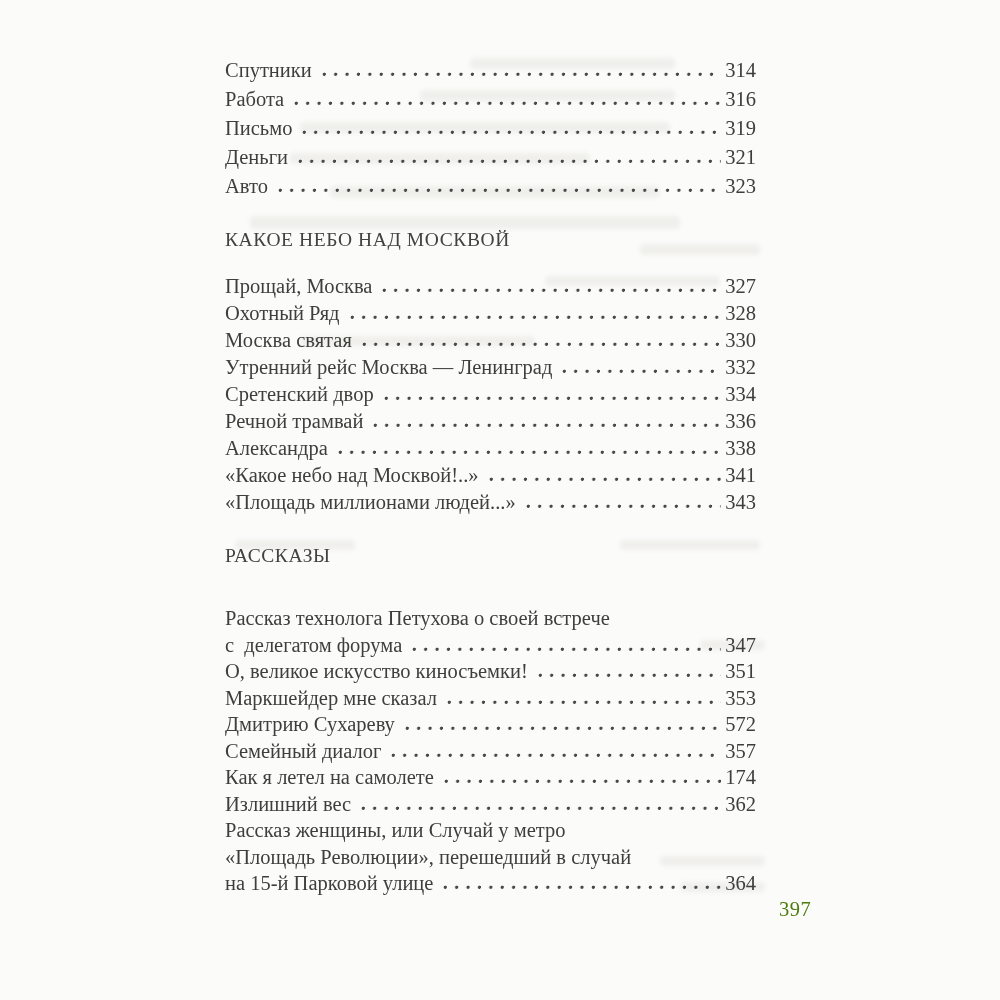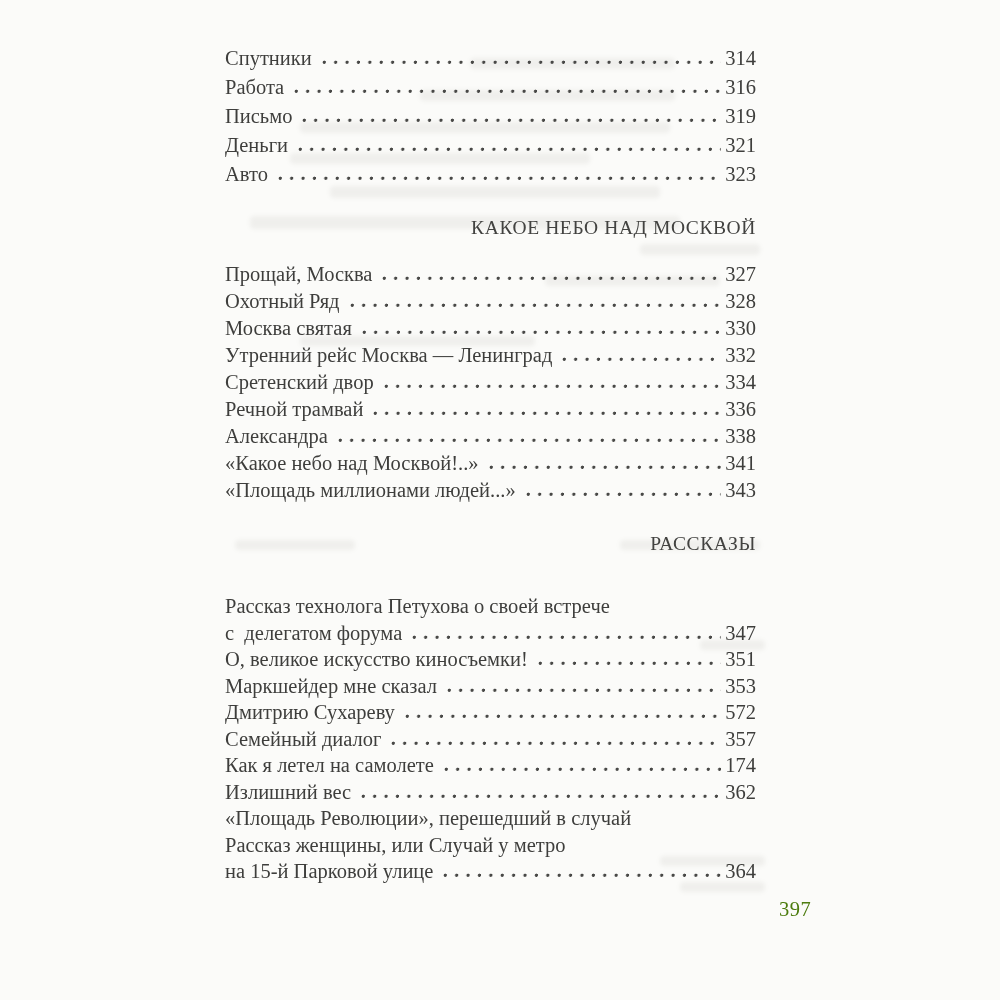--- a/index.html
+++ b/index.html
@@ -15,21 +15,21 @@
   .page {
     position: relative;
     width: 1000px;
     height: 1000px;
     background: #fbfbf9;
   }
   
   .toc {
     position: absolute;
     left: 225px;
-    top: 44px;
+    top: 56px;
     width: 531px;
   }
   .rows { font-size: 20.5px; }
   .s1 .row { line-height: 29px; }
   .s2 .row { line-height: 27px; }
   .s3 .row { line-height: 26.5px; }
   .row {
     display: flex;
     align-items: baseline;
   }
@@ -42,21 +42,21 @@
     margin-right: 4px;
     background-image: radial-gradient(circle at 2.2px 3.2px, #484846 1.35px, rgba(72,72,70,0) 1.9px);
     background-size: 11.4px 6px;
     background-repeat: repeat-x;
     background-position: left bottom;
   }
   .num { white-space: nowrap; }
   .heading {
     font-size: 19.5px;
     font-weight: normal;
-    text-align: right;
+    text-align: left;
     letter-spacing: 0.6px;
     line-height: 19px;
     color: #424240;
   }
   .heading.h2 { margin: 29px 0 24px 0; }
   .heading.h3 { margin: 30px 0 40px 0; }
   .folio {
     position: absolute;
     left: 779px;
     top: 896px;
@@ -211,25 +211,25 @@
         <span class="t">Как я летел на самолете</span>
         <span class="leader"></span>
         <span class="num">174</span>
       </div>
       <div class="row">
         <span class="t">Излишний вес</span>
         <span class="leader"></span>
         <span class="num">362</span>
       </div>
       <div class="row cont">
+        <span class="t">Рассказ женщины, или Случай у метро</span>
+      </div>
+      <div class="row cont">
         <span class="t">«Площадь Революции», перешедший в случай</span>
       </div>
-      <div class="row cont">
-        <span class="t">Рассказ женщины, или Случай у метро</span>
-      </div>
       <div class="row">
         <span class="t">на 15-й Парковой улице</span>
         <span class="leader"></span>
         <span class="num">364</span>
       </div>
     </div>
 
   </div>
 
   <div class="folio">397</div>

